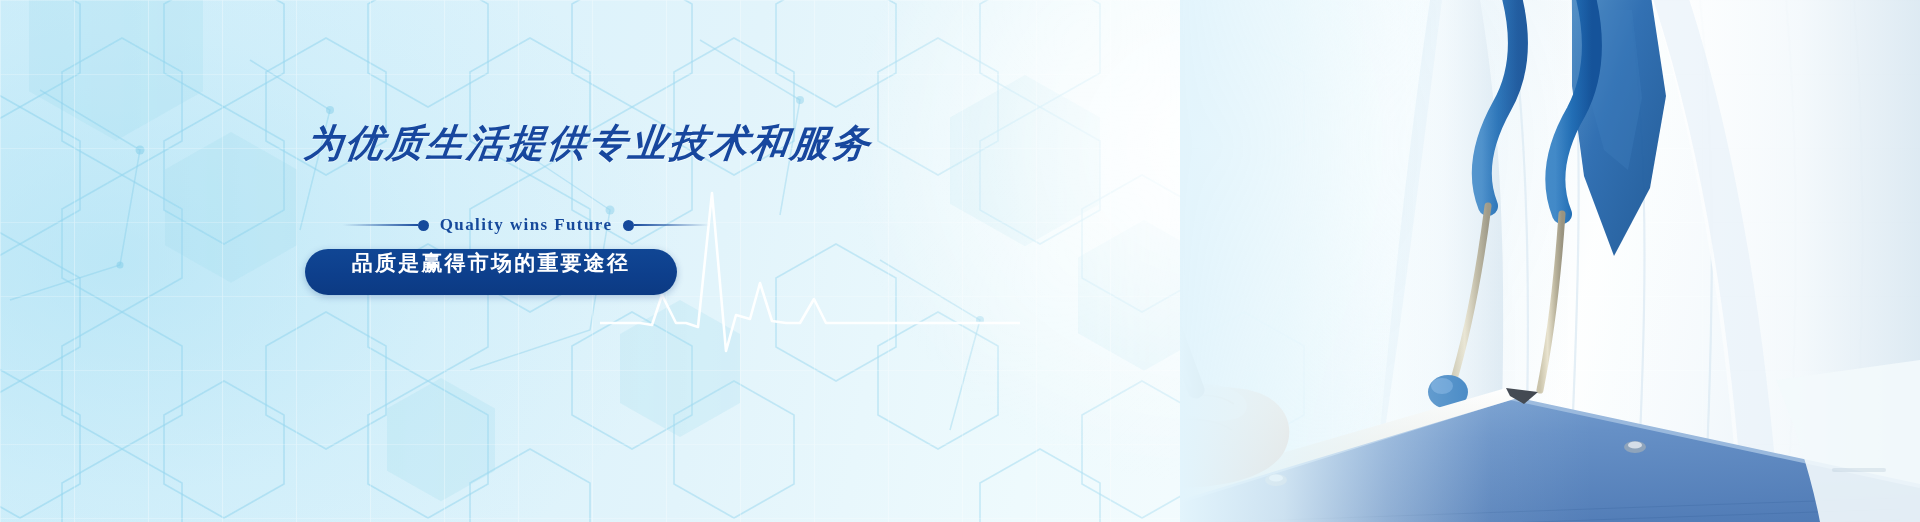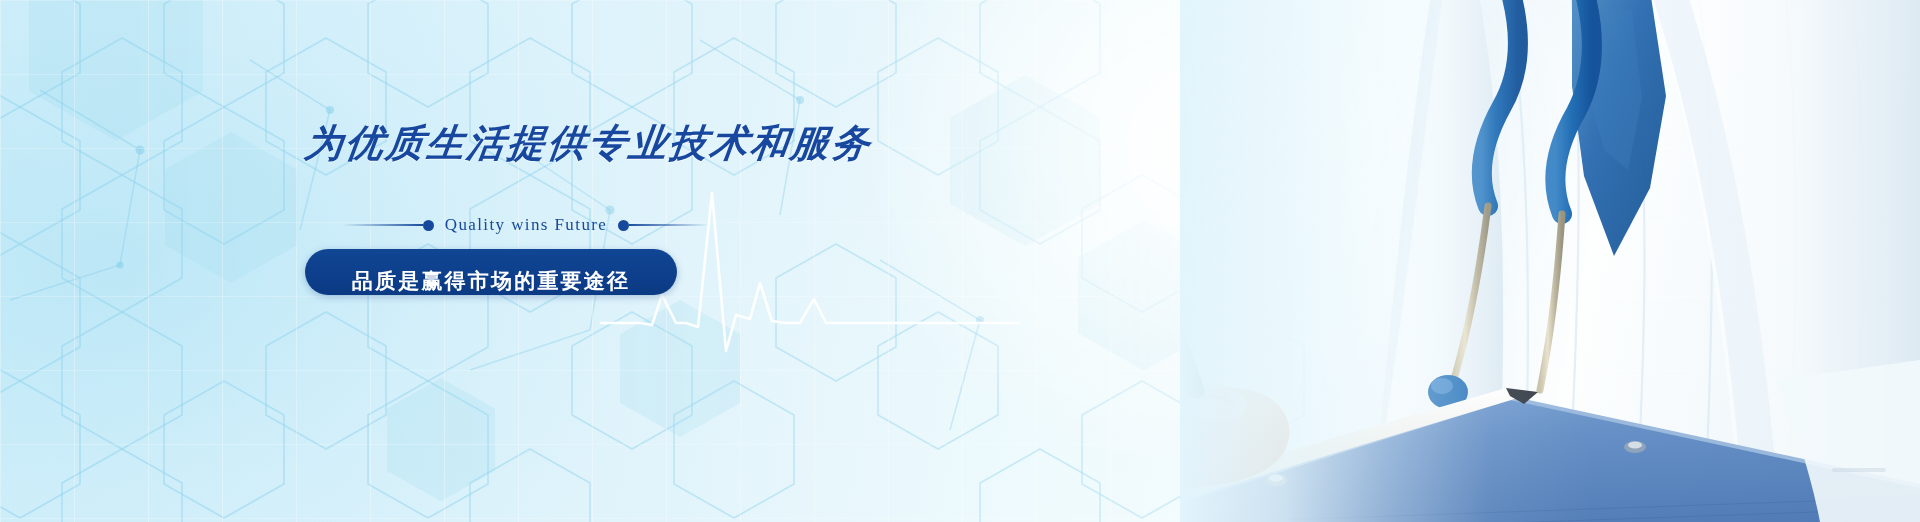--- a/index.html
+++ b/index.html
@@ -58,34 +58,34 @@
     display:flex;align-items:center;
     margin-top:46px;
     margin-left:38px;
     width:366px;
   }
   .sub-rule{flex:1;height:2px;background:linear-gradient(to right,rgba(26,70,150,0),#1b4d9e);}
   .sub-rule.right{background:linear-gradient(to left,rgba(26,70,150,0),#1b4d9e);}
   .sub-dot{width:11px;height:11px;border-radius:50%;background:#16499b;flex:0 0 auto;}
   .sub-text{
     font-family:"Liberation Serif","DejaVu Serif",serif;
-    font-size:17px;font-weight:400;
+    font-size:17px;font-weight:700;
     letter-spacing:1.4px;
     color:#16499b;
     padding:0 11px;
     white-space:nowrap;
   }
 
   .pill{
     margin-top:14px;
     width:372px;height:46px;
     border-radius:23px;
     background:linear-gradient(to bottom,#104694 0%,#0d3f8c 55%,#0c3a83 100%);
     box-shadow:0 2px 7px rgba(13,60,135,.28);
-    display:flex;align-items:flex-end;justify-content:center;
+    display:flex;align-items:flex-start;justify-content:center;
     color:#ffffff;
     font-family:"Liberation Sans","DejaVu Sans",sans-serif;
     font-size:21px;font-weight:700;letter-spacing:2.2px;
     white-space:nowrap;
   }
 
   
   .ecg{position:absolute;left:600px;top:175px;z-index:15;pointer-events:none;}
 </style>
 </head>

